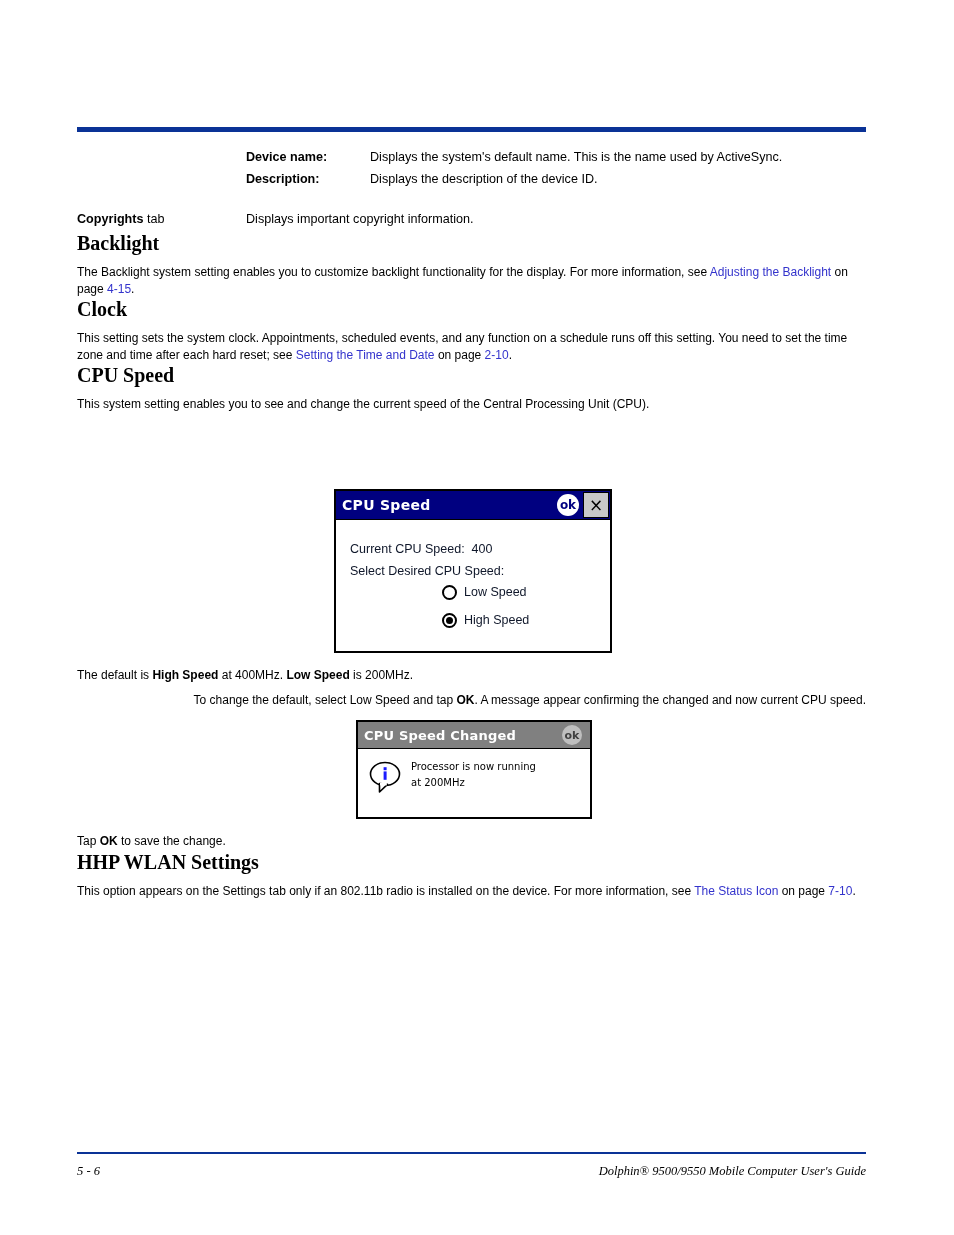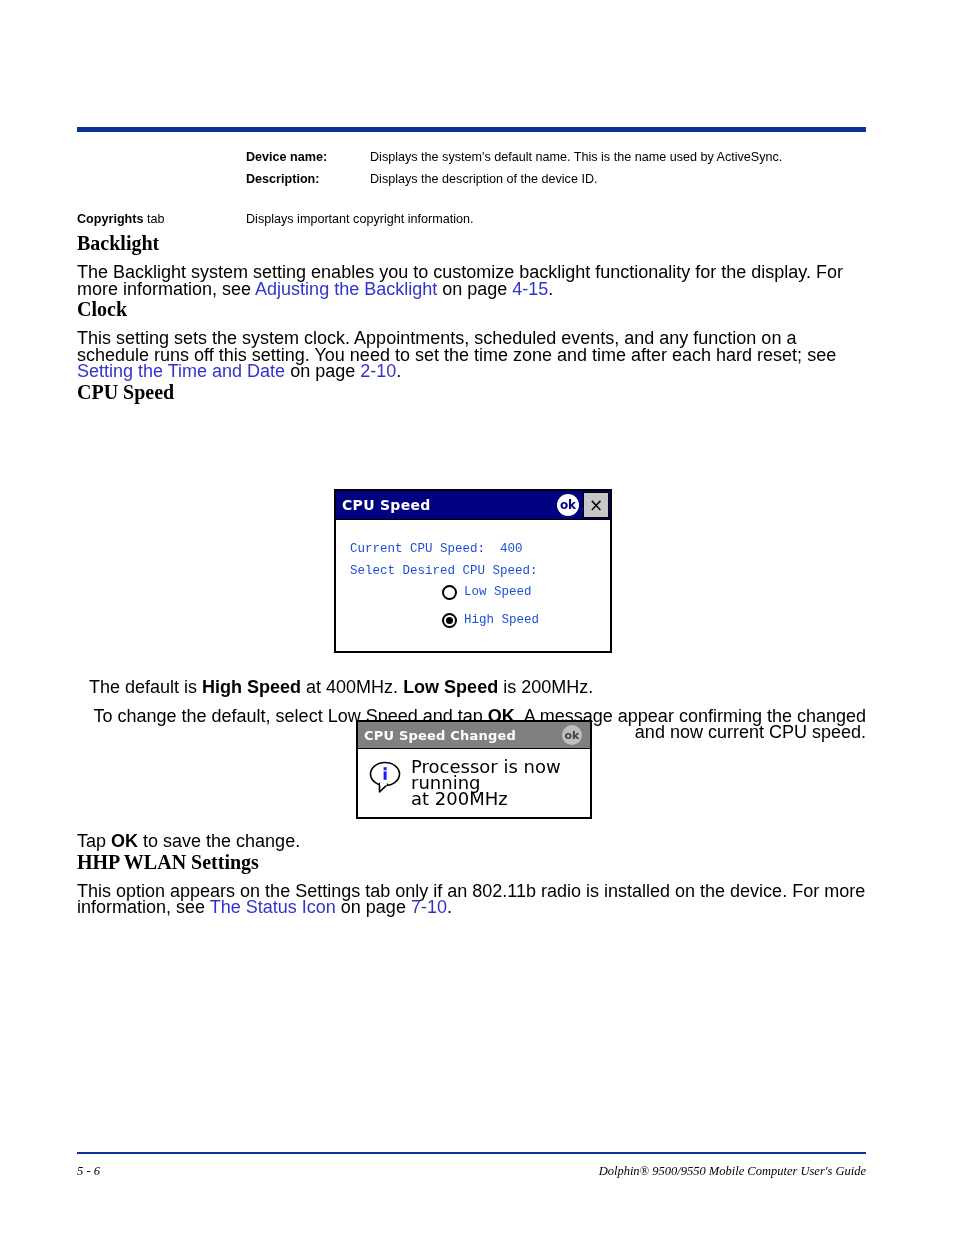--- a/index.html
+++ b/index.html
@@ -82,21 +82,21 @@
     font-size: 20px;
     line-height: 24px;
     margin: 0;
     padding: 0;
     letter-spacing: 0px;
   }
   .h-backlight { margin-top: 22px; }
   .h-gap { margin-top: 24px; }
 
   p.body {
-    font-size: 18px;
+    font-size: 12px;
     line-height: 16.5px;
     margin: 9px 0 0 0;
     padding: 0;
     text-align: left;
   }
   p.body.tight { margin-top: 7px; text-align: right; }
   b.bold { font-weight: bold; }
   a.xref, .xref {
     color: #3333cc;
     text-decoration: none;
@@ -156,23 +156,23 @@
     justify-content: center;
     color: #000000;
     font-family: "DejaVu Sans", sans-serif;
     font-size: 17px;
     line-height: 1;
     margin-right: 1px;
   }
   .dlg1-body {
     position: relative;
     padding: 18px 0 0 14px;
-    font-family: Liberation Mono, monospace;
+    font-family: Liberation Sans, sans-serif;
     font-size: 12.5px;
-    color: #1d4ed8;
+    color: #0f172a;
   }
   .dlg-line { line-height: 22px; white-space: pre; }
   .radio-row {
     display: flex;
     align-items: center;
     margin-left: 92px;
     margin-top: 2px;
   }
   .radio-row.second { margin-top: 12px; }
   .radio {
@@ -248,21 +248,21 @@
     font-family: "DejaVu Sans", sans-serif;
   }
   .info-icon {
     width: 34px;
     height: 34px;
     flex: 0 0 auto;
     margin-right: 9px;
     margin-top: 1px;
   }
   .dlg2-msg {
-    font-size: 18px;
+    font-size: 10px;
     line-height: 16px;
     color: #000000;
     white-space: pre-line;
   }
 
   
   .footer {
     position: absolute;
     left: 77px;
     top: 1157px;
@@ -300,20 +300,21 @@
       <div class="def-desc">Displays important copyright information.</div>
     </div>
 
     <h2 class="sec h-backlight">Backlight</h2>
     <p class="body"><span>The Backlight system setting enables you to customize backlight functionality for the display. For more information, see </span><span class="xref">Adjusting the Backlight</span><span> on page </span><span class="xref">4-15</span><span>.</span></p>
 
     <h2 class="sec h-gap">Clock</h2>
     <p class="body"><span>This setting sets the system clock. Appointments, scheduled events, and any function on a schedule runs off this setting. You need to set the time zone and time after each hard reset; see </span><span class="xref">Setting the Time and Date</span><span> on page </span><span class="xref">2-10</span><span>.</span></p>
 
     <h2 class="sec h-gap">CPU Speed</h2>
+    <p class="body">This system setting enables you to see and change the current speed of the Central Processing Unit (CPU).</p>
   </div>
 
   <div class="dlg1">
     <div class="dlg1-title">
       <div class="dlg1-title-text">CPU Speed</div>
       <div class="titlebar-spacer"></div>
       <div class="okbtn-blue">ok</div>
       <div class="closebtn">×</div>
     </div>
     <div class="dlg1-body">
@@ -325,21 +326,21 @@
         <span class="radio-label">Low Speed</span>
       </div>
       <div class="radio-row second">
         <span class="radio checked"></span>
         <span class="radio-label">High Speed</span>
       </div>
     </div>
   </div>
 
   <div style="position:absolute; left:77px; top:660px; width:789px;">
-    <p class="body" style="margin:12px;"><span>The default is </span><b class="bold">High Speed</b><span> at 400MHz. </span><b class="bold">Low Speed</b><span> is 200MHz.</span></p>
+    <p class="body" style="margin:0;"><span>The default is </span><b class="bold">High Speed</b><span> at 400MHz. </span><b class="bold">Low Speed</b><span> is 200MHz.</span></p>
     <p class="body tight" style="margin-top:8px;"><span>To change the default, select Low Speed and tap </span><b class="bold">OK</b><span>. A message appear confirming the changed and now current CPU speed.</span></p>
   </div>
 
   <div class="dlg2">
     <div class="dlg2-title">
       <div class="dlg2-title-text">CPU Speed Changed</div>
       <div class="titlebar-spacer"></div>
       <div class="okbtn-grey">ok</div>
     </div>
     <div class="dlg2-body">

